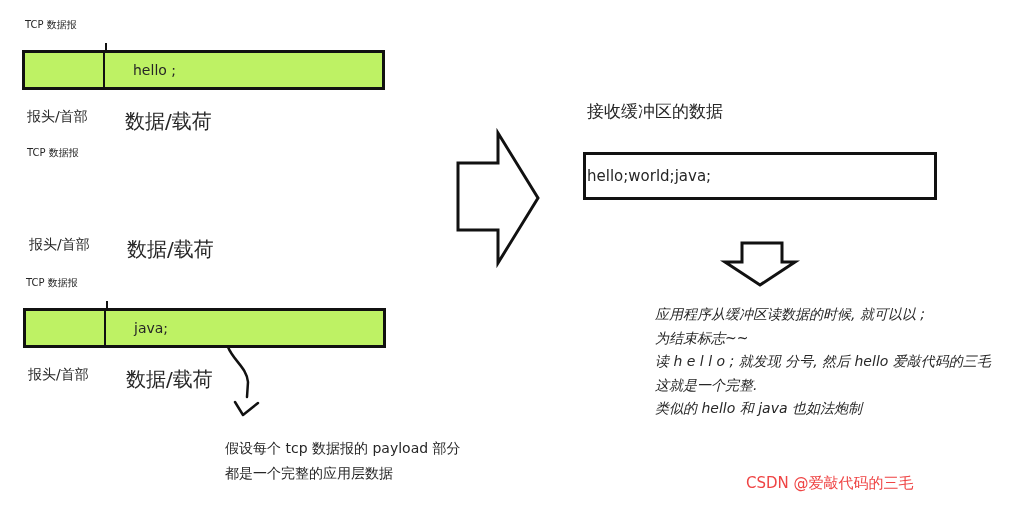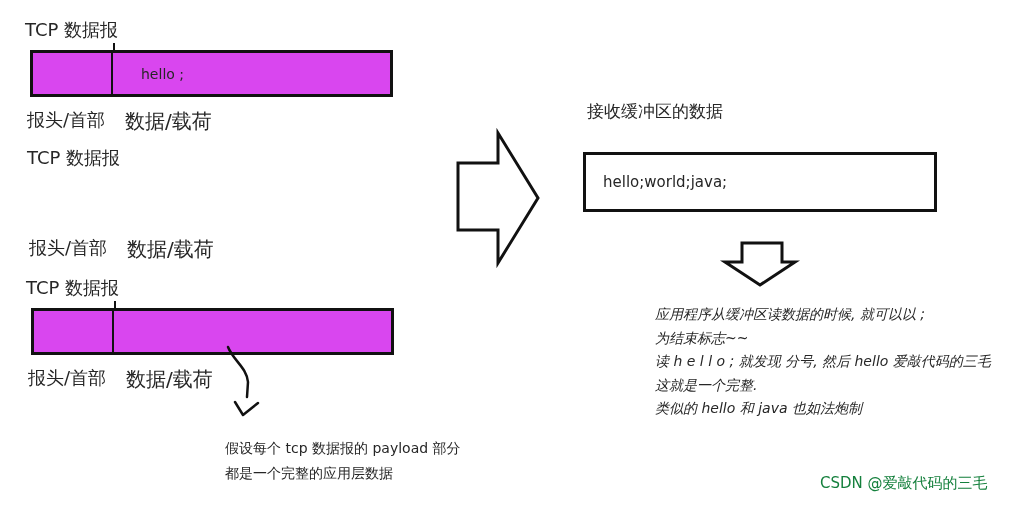--- a/index.html
+++ b/index.html
@@ -3,41 +3,41 @@
 <meta charset="utf-8">
 <style>
   html,body{margin:0;padding:0;background:#fff;}
   .canvas{
     position:relative;width:1010px;height:505px;background:#fff;
     font-family:"DejaVu Sans","Liberation Sans",sans-serif;color:#262626;
     overflow:hidden;
   }
   .abs{position:absolute;}
   .packet-group{position:absolute;width:370px;height:130px;}
-  .packet-title{position:absolute;left:3px;top:0;font-size:18px;white-space:nowrap;}
+  .packet-title{position:absolute;left:3px;top:0;font-size:10px;white-space:nowrap;}
   .packet-box{
-    position:absolute;left:8px;top:32px;width:363px;height:47px;
-    border:3px solid #111;box-sizing:border-box;background:#d946ef;display:flex;
+    position:absolute;left:0;top:32px;width:363px;height:40px;
+    border:3px solid #111;box-sizing:border-box;background:#bef264;display:flex;
   }
   .header-cell{width:80px;border-right:2px solid #111;box-sizing:border-box;}
   .payload-cell{flex:1;display:flex;align-items:center;padding-left:28px;font-size:14px;white-space:nowrap;}
   .divider-tick{position:absolute;left:80px;top:-10px;width:2px;height:8px;background:#111;}
-  .packet-label-header{position:absolute;left:5px;top:90px;font-size:18px;white-space:nowrap;}
+  .packet-label-header{position:absolute;left:5px;top:90px;font-size:14px;white-space:nowrap;}
   .packet-label-payload{position:absolute;left:103px;top:90px;font-size:20px;white-space:nowrap;}
   .buffer-label{position:absolute;left:587px;top:100px;font-size:17px;white-space:nowrap;}
   .buffer-box{
-    position:absolute;left:583px;top:152px;width:354px;height:60px;
+    position:absolute;left:583px;top:152px;width:354px;height:48px;
     border:3px solid #111;box-sizing:border-box;background:#fff;
-    display:flex;align-items:center;padding-left:17px;font-size:15px;white-space:nowrap;
+    display:flex;align-items:center;padding-left:1px;font-size:15px;white-space:nowrap;
   }
   .right-note{position:absolute;left:655px;top:303px;font-size:14px;line-height:23.5px;font-style:italic;}
   .right-note div{white-space:nowrap;}
   .left-note{position:absolute;left:225px;top:436px;font-size:14px;line-height:25px;}
   .left-note div{white-space:nowrap;}
-  .watermark{position:absolute;left:820px;top:474px;font-size:15px;color:#15803d;white-space:nowrap;}
+  .watermark{position:absolute;left:746px;top:474px;font-size:15px;color:#ef4444;white-space:nowrap;}
   svg{display:block;}
 </style>
 </head>
 <body>
 
 <div class="canvas">
 
   <div class="packet-group" style="left:22px;top:18px;">
     <div class="packet-title">TCP 数据报</div>
     <div class="packet-box">
@@ -55,20 +55,23 @@
     <div class="packet-title">TCP 数据报</div>
     <div class="packet-label-header">报头/首部</div>
     <div class="packet-label-payload">数据/载荷</div>
   </div>
 
   <div class="packet-group" style="left:23px;top:276px;">
     <div class="packet-title">TCP 数据报</div>
     <div class="packet-box">
       <div class="divider-tick"></div>
       <div class="header-cell"></div>
+      <div class="payload-cell">
+        <span>java;</span>
+      </div>
     </div>
     <div class="packet-label-header">报头/首部</div>
     <div class="packet-label-payload">数据/载荷</div>
   </div>
 
   <div class="abs" style="left:452px;top:127px;">
     <svg width="92" height="142" viewBox="0 0 92 142">
       <polygon points="6,36 46,36 46,6 86,71 46,136 46,103 6,103" fill="none" stroke="#111" stroke-width="3" stroke-linejoin="miter"></polygon>
     </svg>
   </div>

